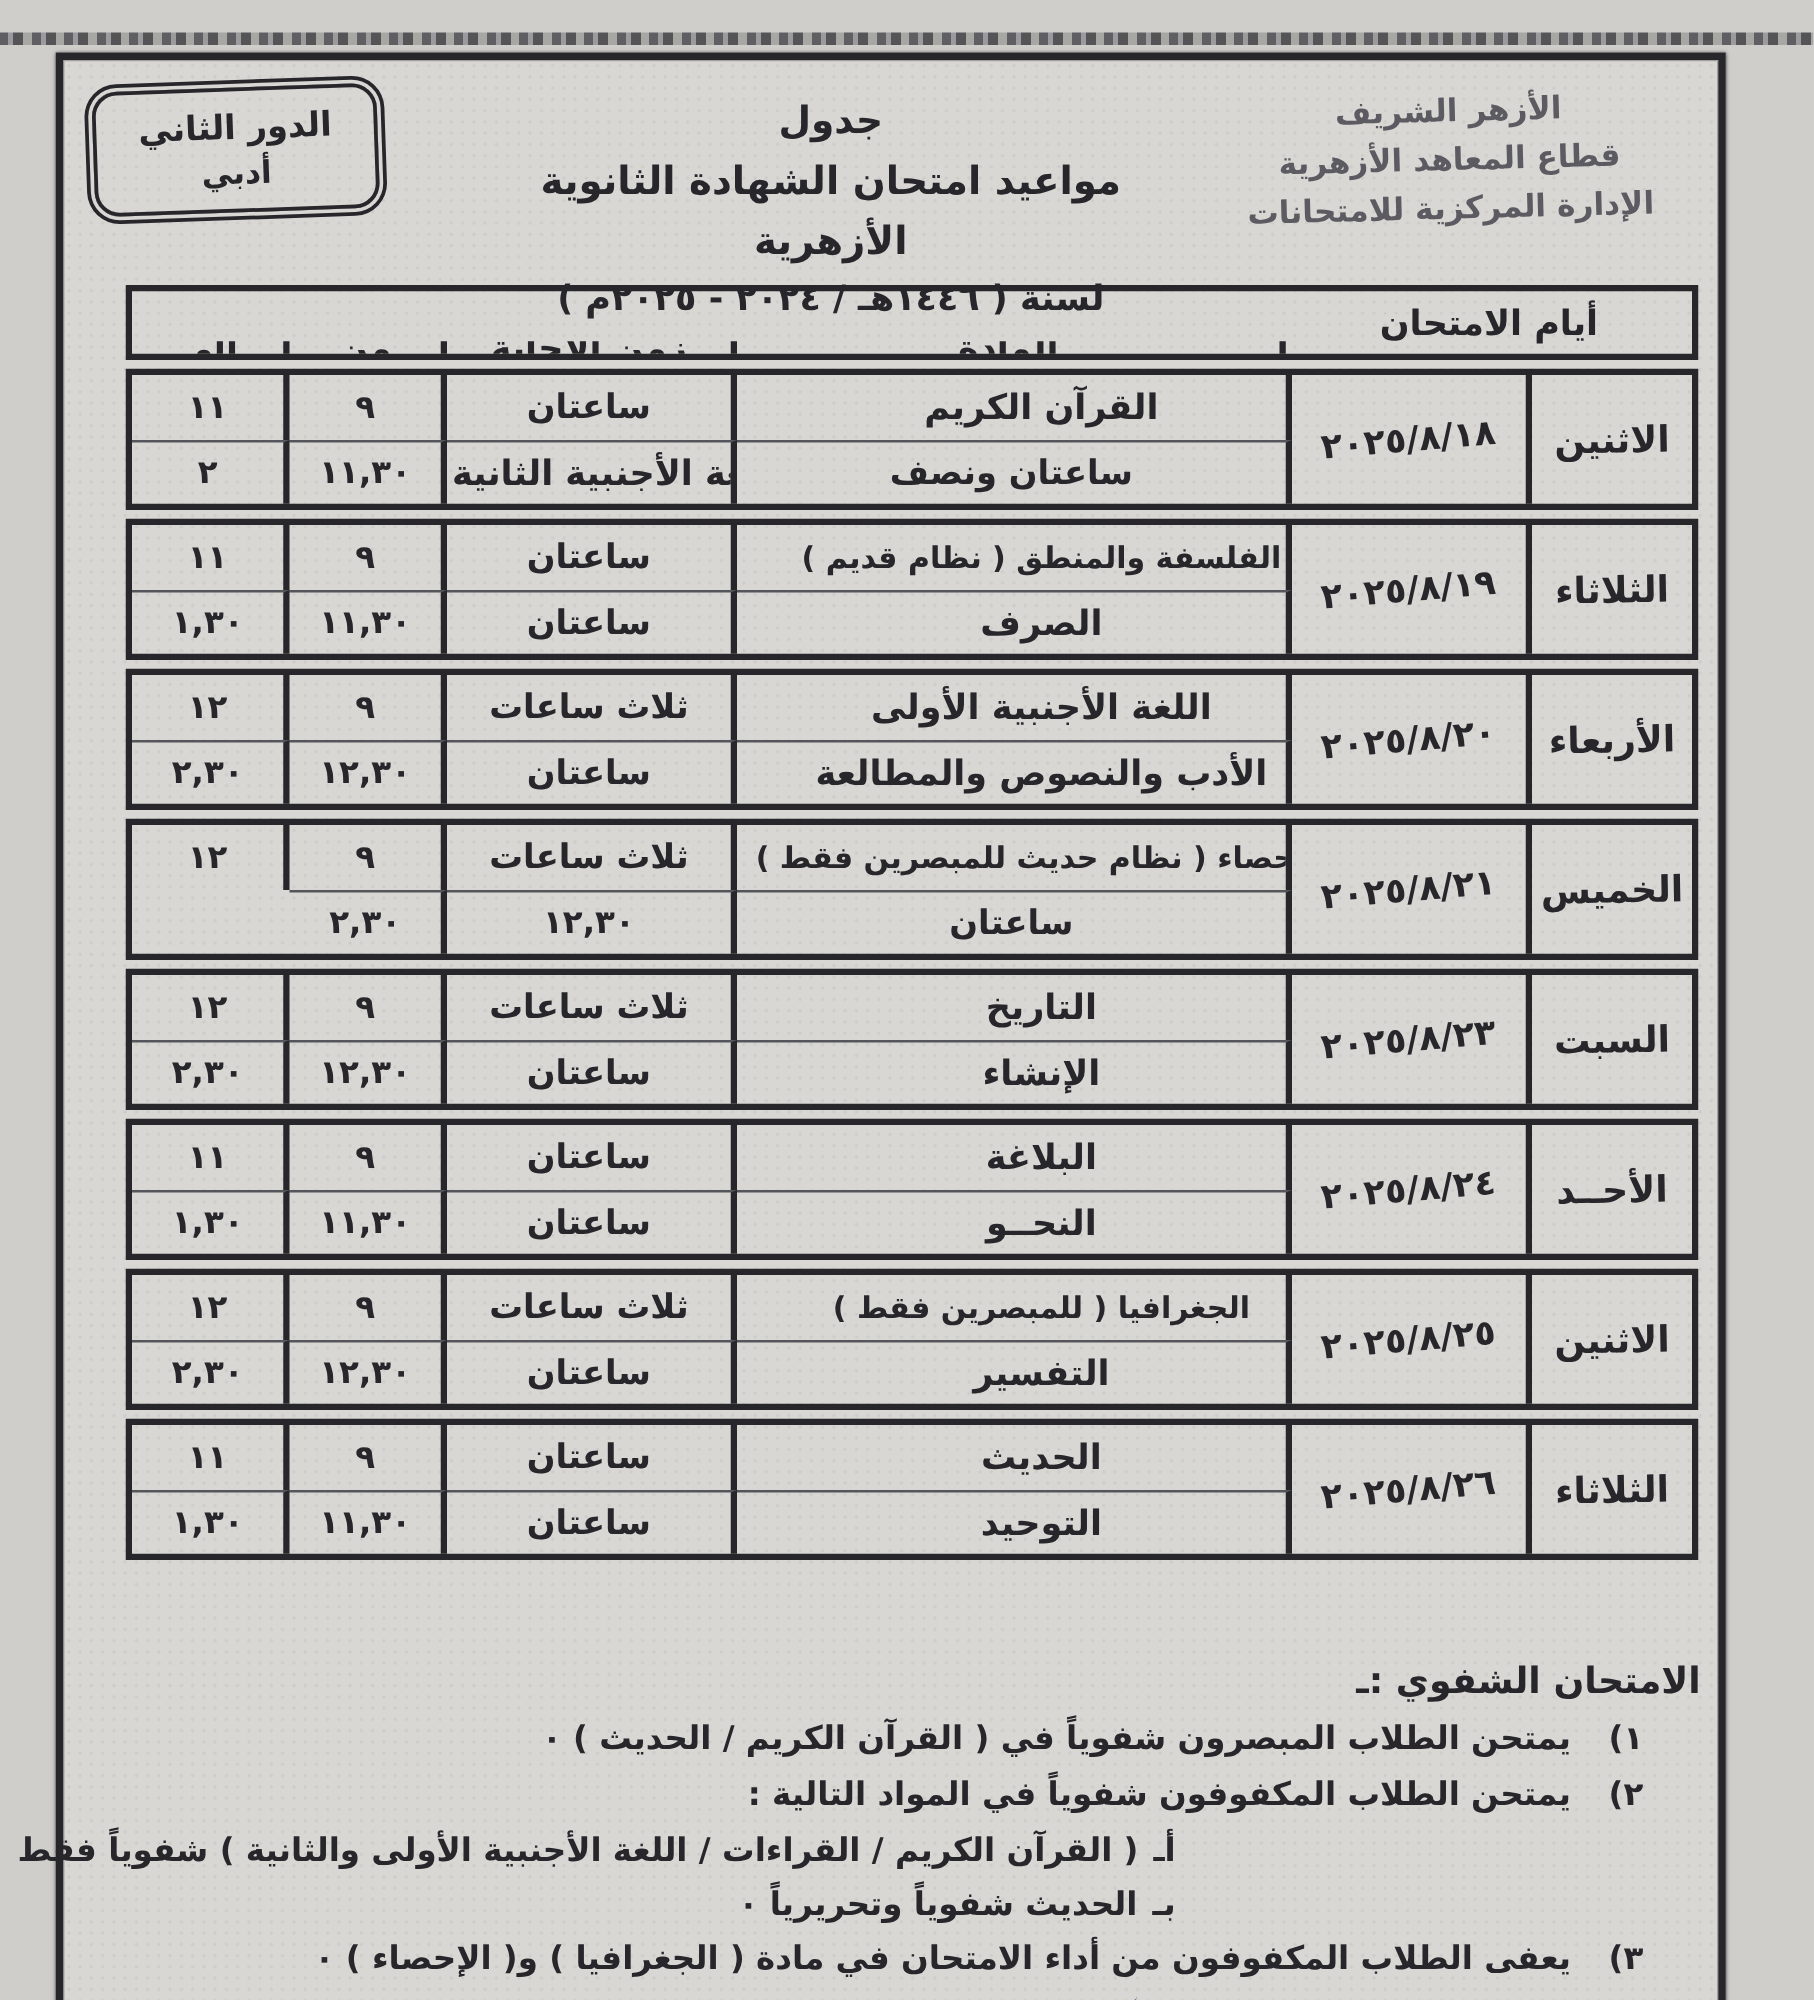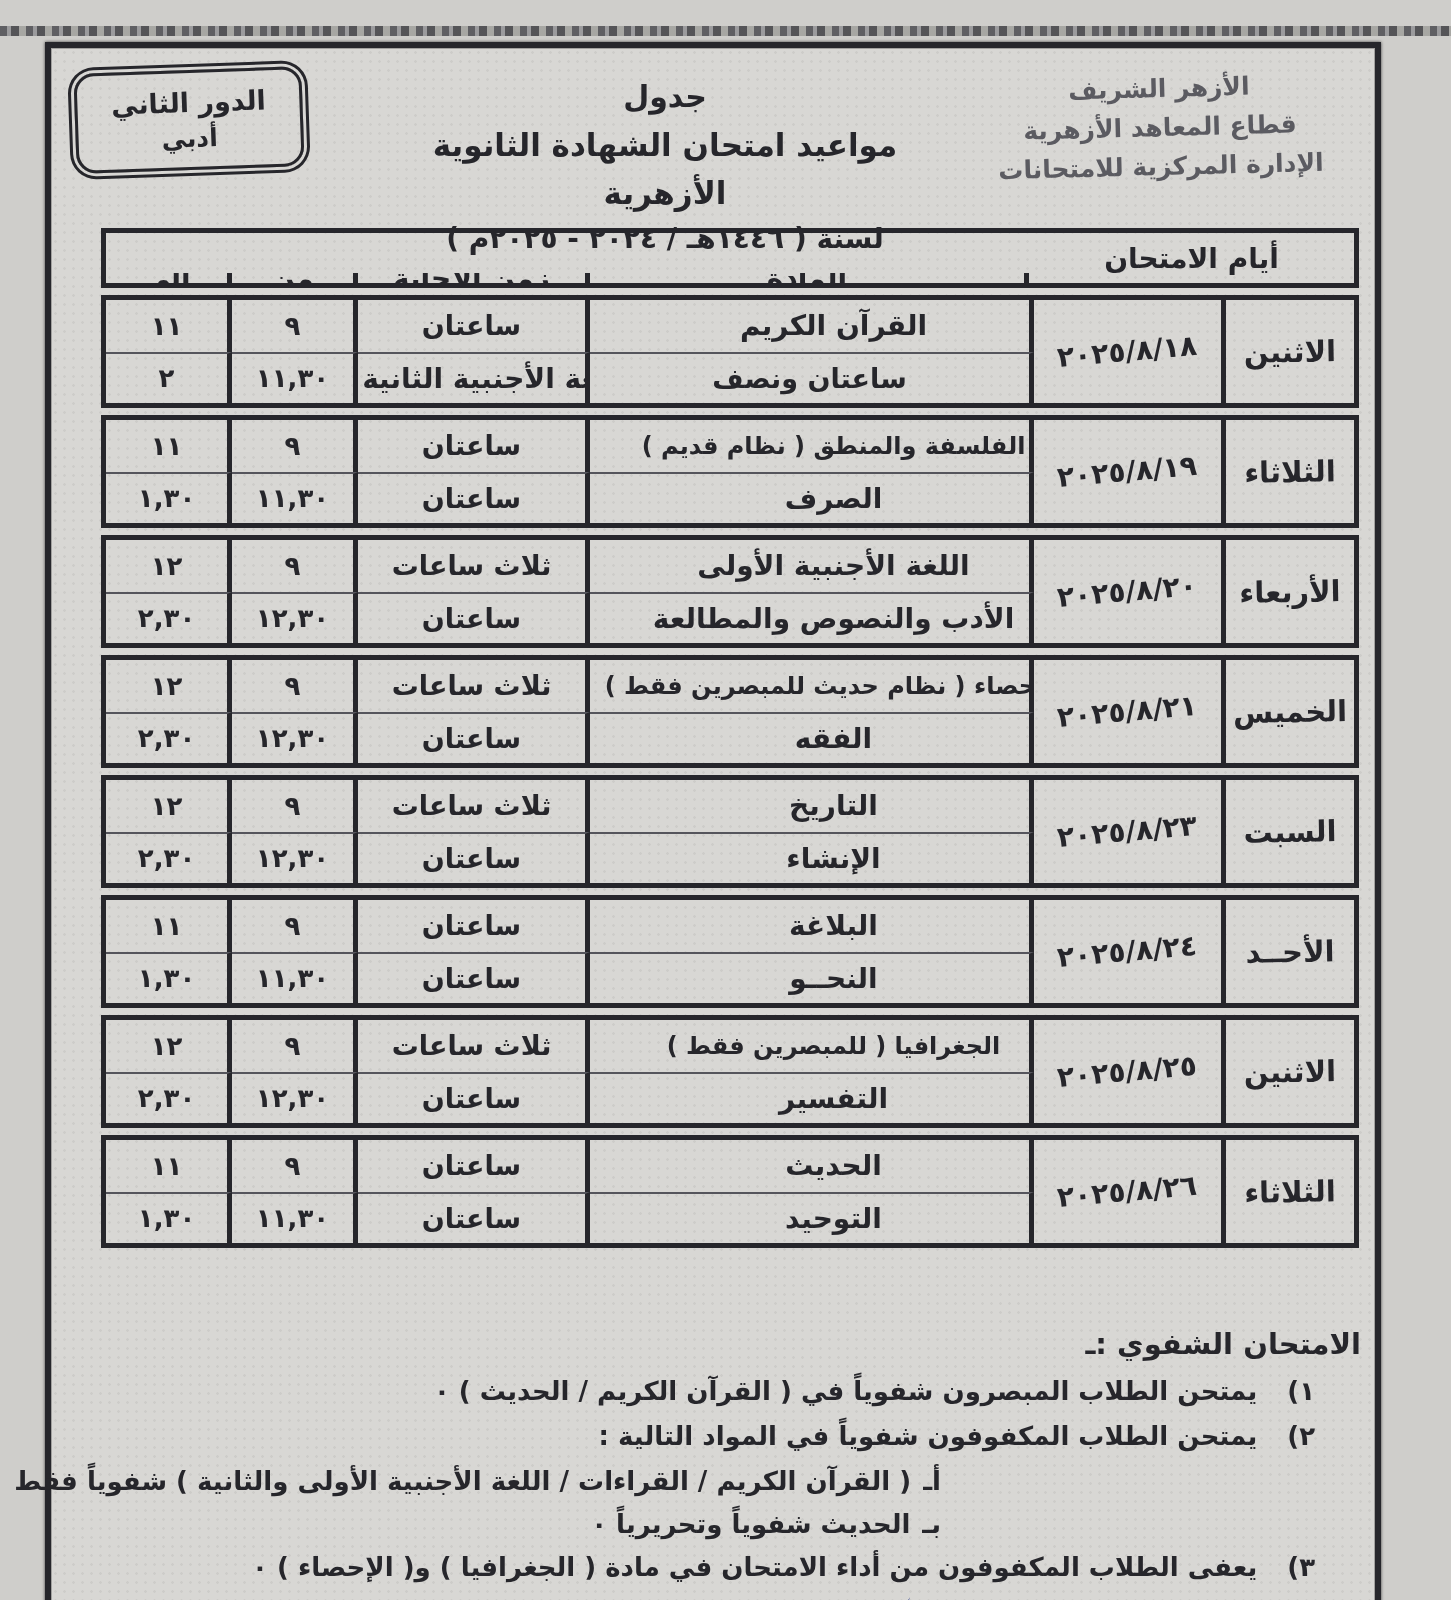--- a/index.html
+++ b/index.html
@@ -175,21 +175,20 @@
 
     <div class="t-block">
       <div class="cell day">الخميس</div>
       <div class="cell date">
           <span class="date-text">٢٠٢٥/٨/٢١</span>
         </div>
       <div class="cell subj sm">الإحصاء ( نظام حديث للمبصرين فقط )</div>
       <div class="cell dur">ثلاث ساعات</div>
       <div class="cell num">٩</div>
       <div class="cell num">١٢</div>
-      <div class="cell subj r2">الفقه</div>
       <div class="cell dur r2">ساعتان</div>
       <div class="cell num r2">١٢,٣٠</div>
       <div class="cell num r2">٢,٣٠</div>
     </div>
 
     <div class="t-block">
       <div class="cell day">السبت</div>
       <div class="cell date">
           <span class="date-text">٢٠٢٥/٨/٢٣</span>
         </div>

